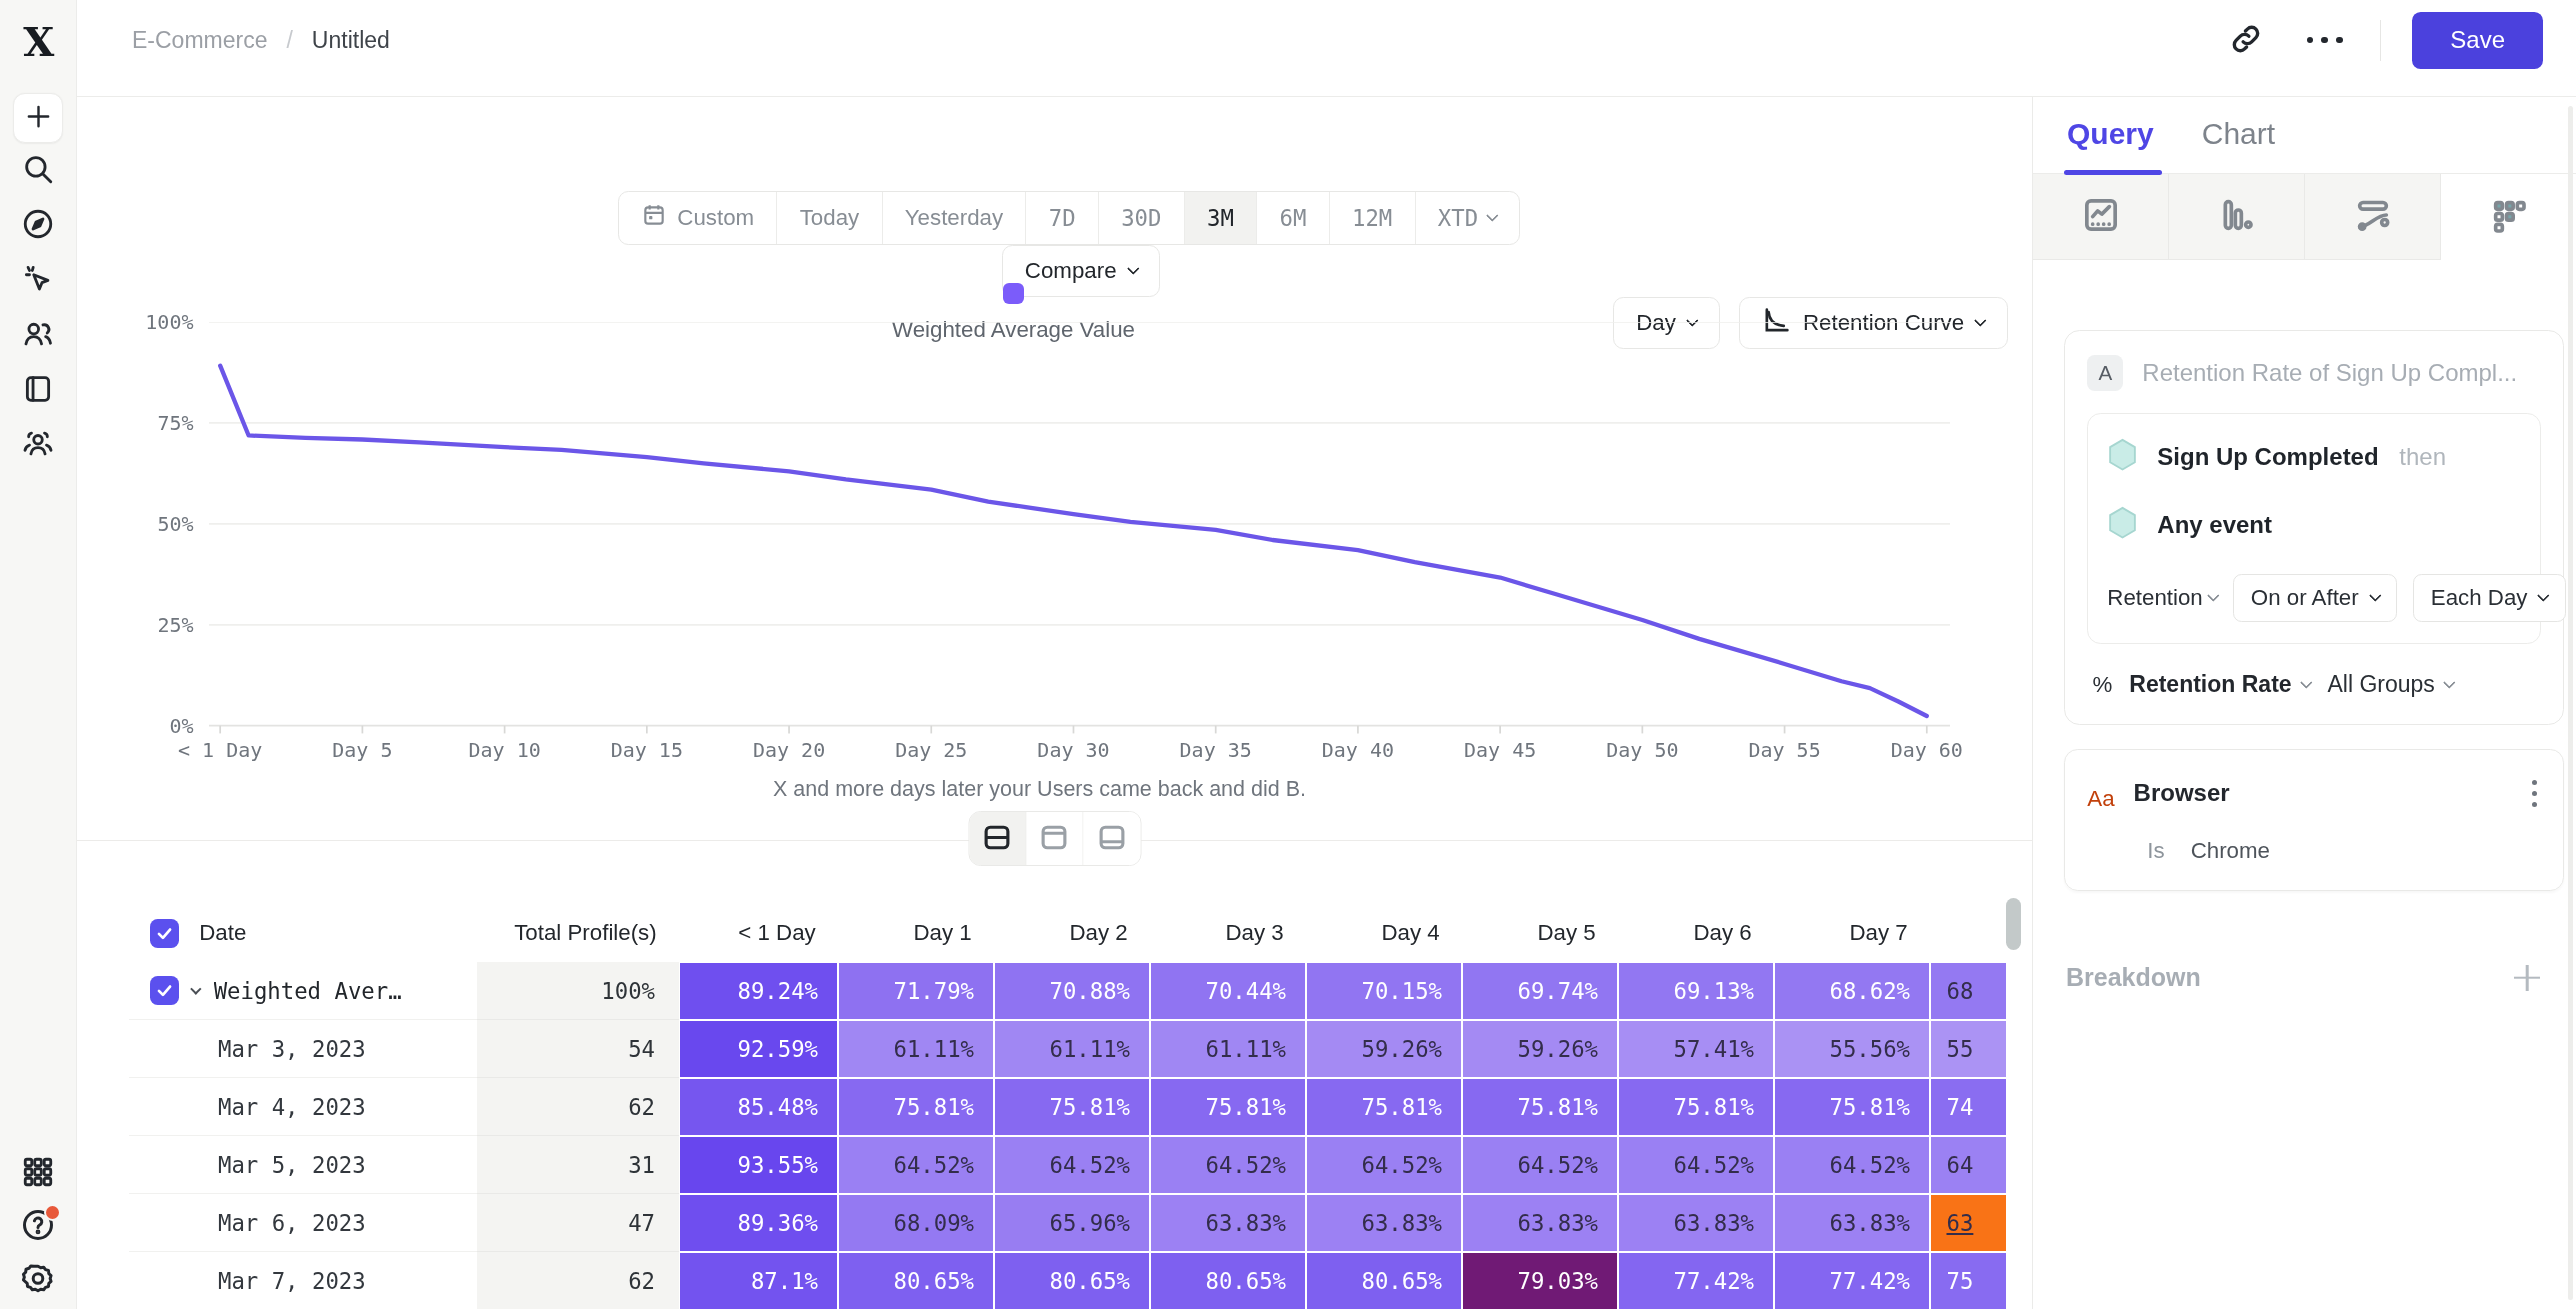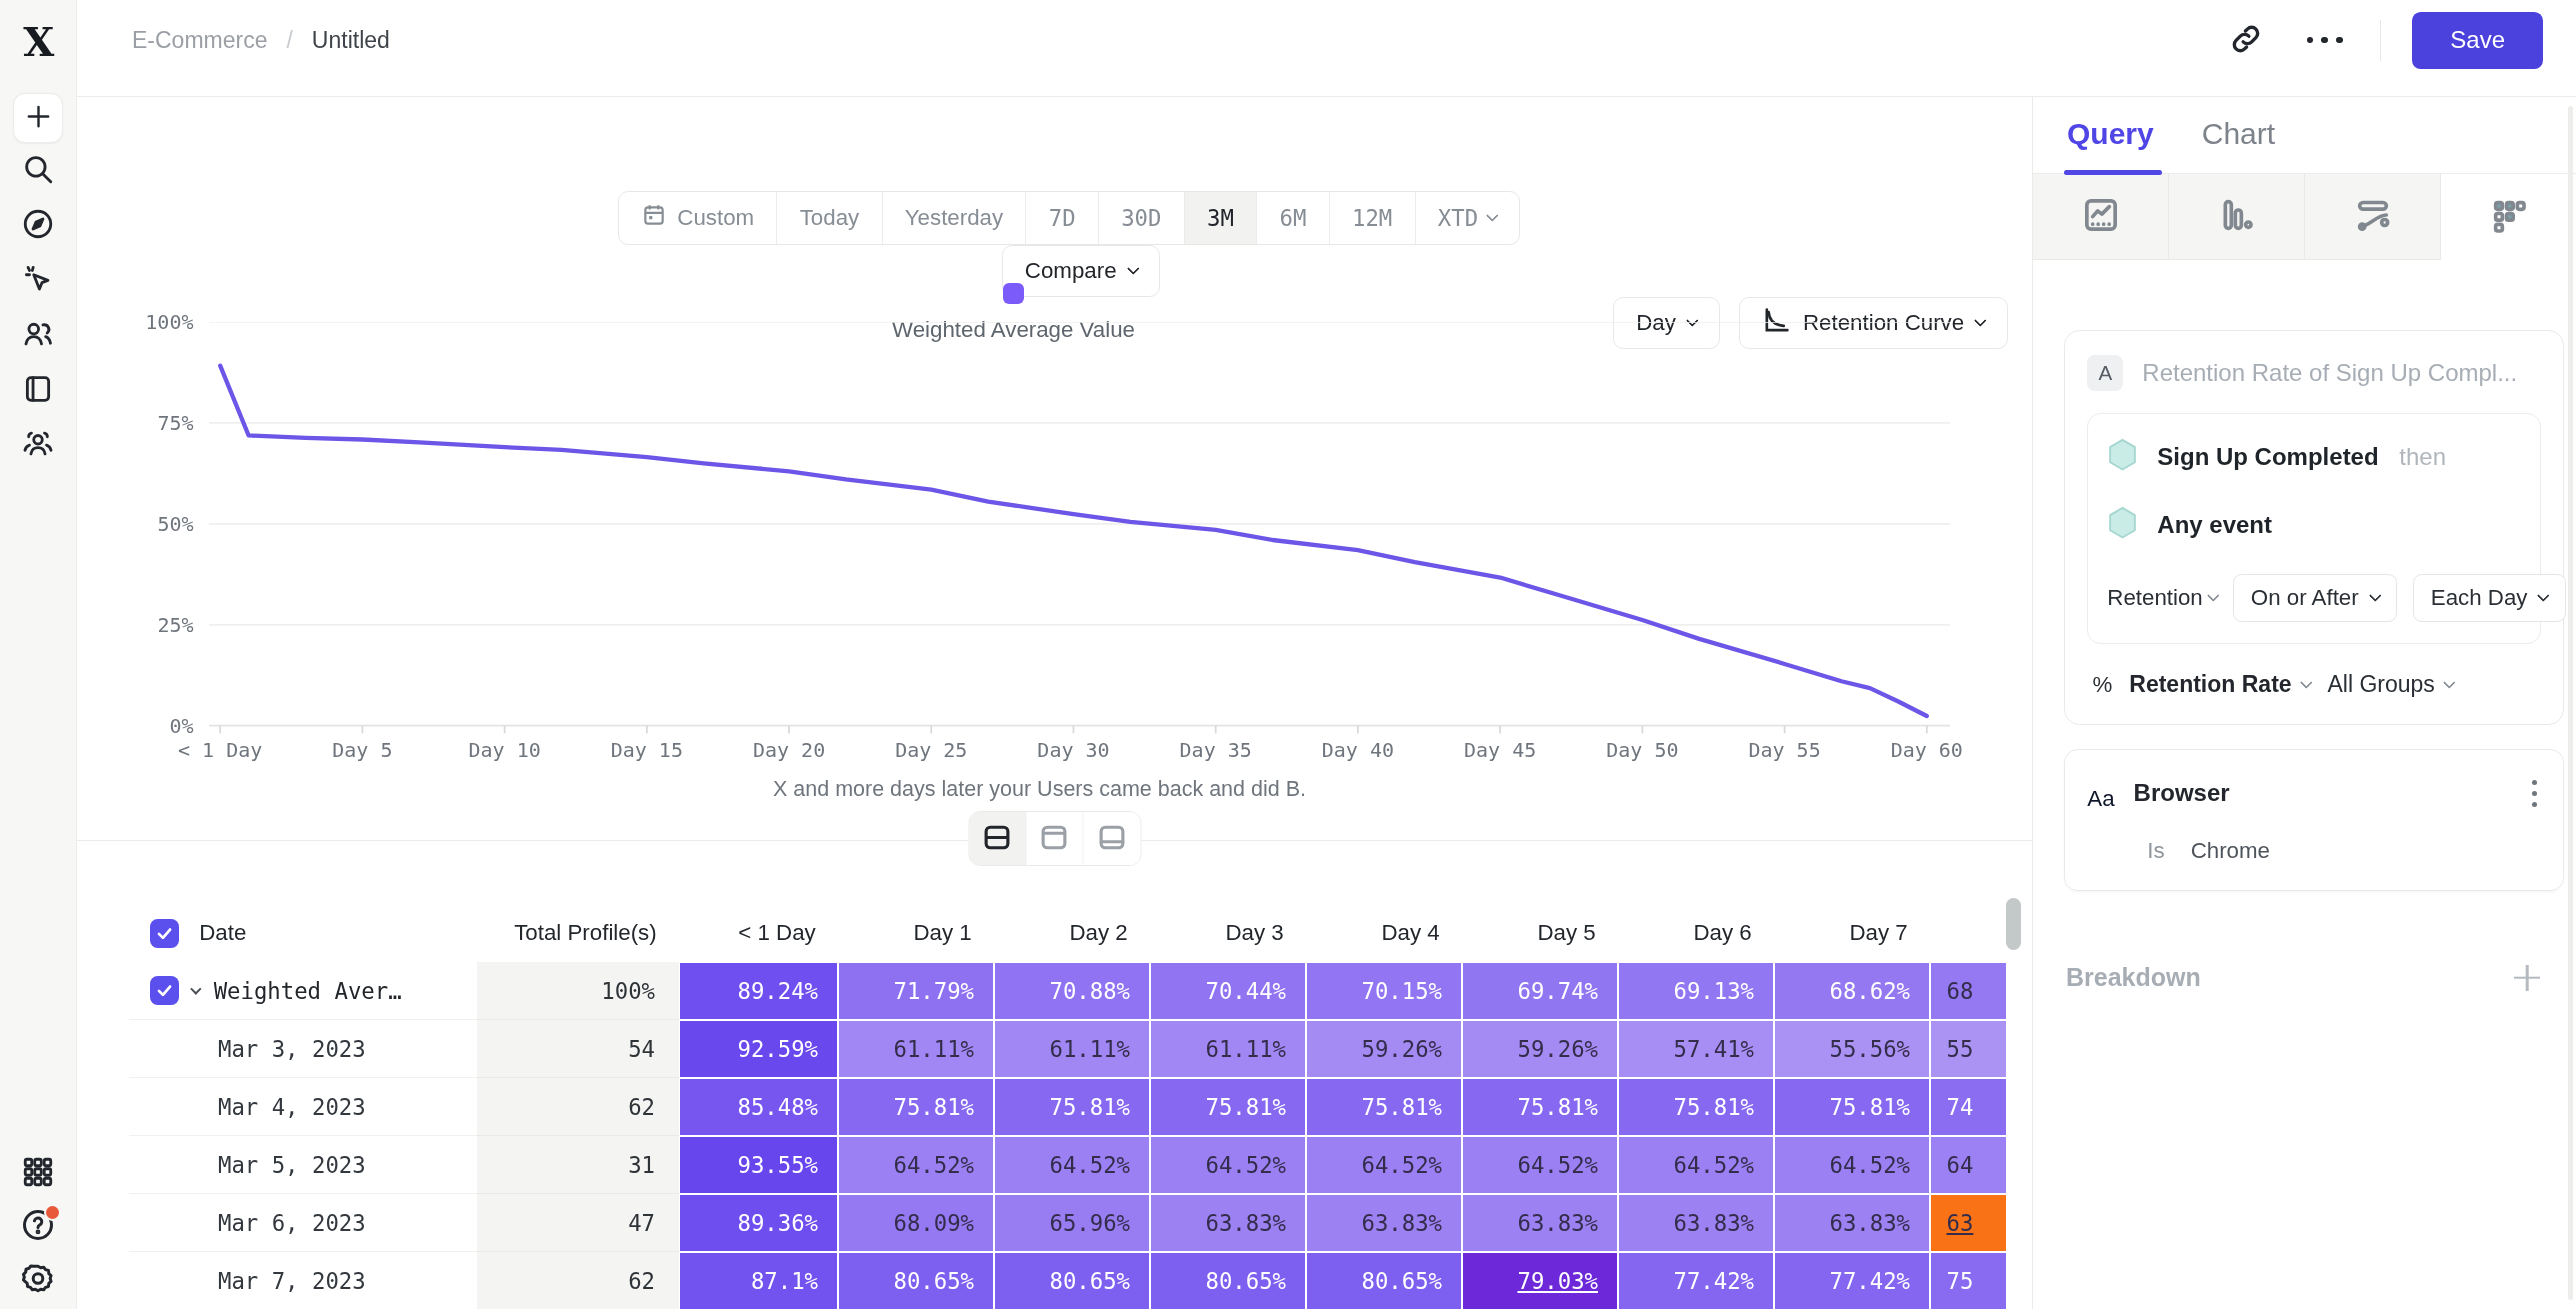--- a/index.html
+++ b/index.html
@@ -121,21 +121,21 @@
   .sect-head { display:flex; align-items:center; justify-content:space-between; margin:46px 36px 0 33px; }
   .sect-head .t { font-size:25px; font-weight:700; color:#23272d; }
   .sect-head.dim .t { color:#a7adb4; }
   .plus { width:26px; height:26px; position:relative; cursor:pointer; }
   .plus::before,.plus::after { content:''; position:absolute; background:#2a2f35; }
   .plus::before { left:50%; top:0; bottom:0; width:2.6px; transform:translateX(-50%); }
   .plus::after { top:50%; left:0; right:0; height:2.6px; transform:translateY(-50%); }
   .plus.dim::before,.plus.dim::after { background:#b4bac0; }
   .fcard { margin:24px 12px 0 31px; border:1.7px solid #e9e9e7; border-radius:13.7px; padding:24px 22.3px 26px; box-shadow:0 1.7px 2.6px rgba(0,0,0,.03); }
   .frow1 { display:flex; align-items:center; gap:19px; }
-  .aa { font-size:22.3px; color:#0f172a;margin-top:12px; }
+  .aa { font-size:22.3px; color:#c2410c;margin-top:12px; }
   .fprop { font-size:24px; font-weight:700; color:#23272d; }
   .kebab { margin-left:auto; display:flex; flex-direction:column; gap:6px; cursor:pointer; padding:3.4px; }
   .kebab i { width:5.2px; height:5.2px; border-radius:50%; background:#6f757d; }
   .frow2 { display:flex; align-items:center; gap:26px; margin:26px 0 0 60px; }
   .fop { font-size:22.3px; color:#8e959c; }
   .fval { font-size:22.3px; color:#4e545b; }
 </style>
 </head>
 <body>
 
@@ -491,21 +491,21 @@
               <div class="t-grid t-row">
                 <div class="lbl-cell mono">
                   <span>Mar 7, 2023</span>
                 </div>
                 <div class="tot-cell mono">62</div>
                 <div class="pcell mono" style="background: rgb(115, 83, 239); color: rgb(255, 255, 255);">87.1%</div>
                 <div class="pcell mono" style="background: rgb(126, 96, 240); color: rgb(255, 255, 255);">80.65%</div>
                 <div class="pcell mono" style="background: rgb(126, 96, 240); color: rgb(255, 255, 255);">80.65%</div>
                 <div class="pcell mono" style="background: rgb(126, 96, 240); color: rgb(255, 255, 255);">80.65%</div>
                 <div class="pcell mono" style="background: rgb(126, 96, 240); color: rgb(255, 255, 255);">80.65%</div>
-                <div class="pcell mono" style="background: #6d28d9; color: rgb(255, 255, 255); text-decoration: underline;">79.03%</div>
+                <div class="pcell mono" style="background: #701a75; color: rgb(255, 255, 255);">79.03%</div>
                 <div class="pcell mono" style="background: rgb(132, 102, 241); color: rgb(255, 255, 255);">77.42%</div>
                 <div class="pcell mono" style="background: rgb(132, 102, 241); color: rgb(255, 255, 255);">77.42%</div>
                 <div class="pcell cut mono" style="background: rgb(136, 107, 241); color: rgb(255, 255, 255);">75</div>
               </div>
             </div>
         </div>
         <div class="vscroll"></div>
       </main>
 
       <aside class="panel">

